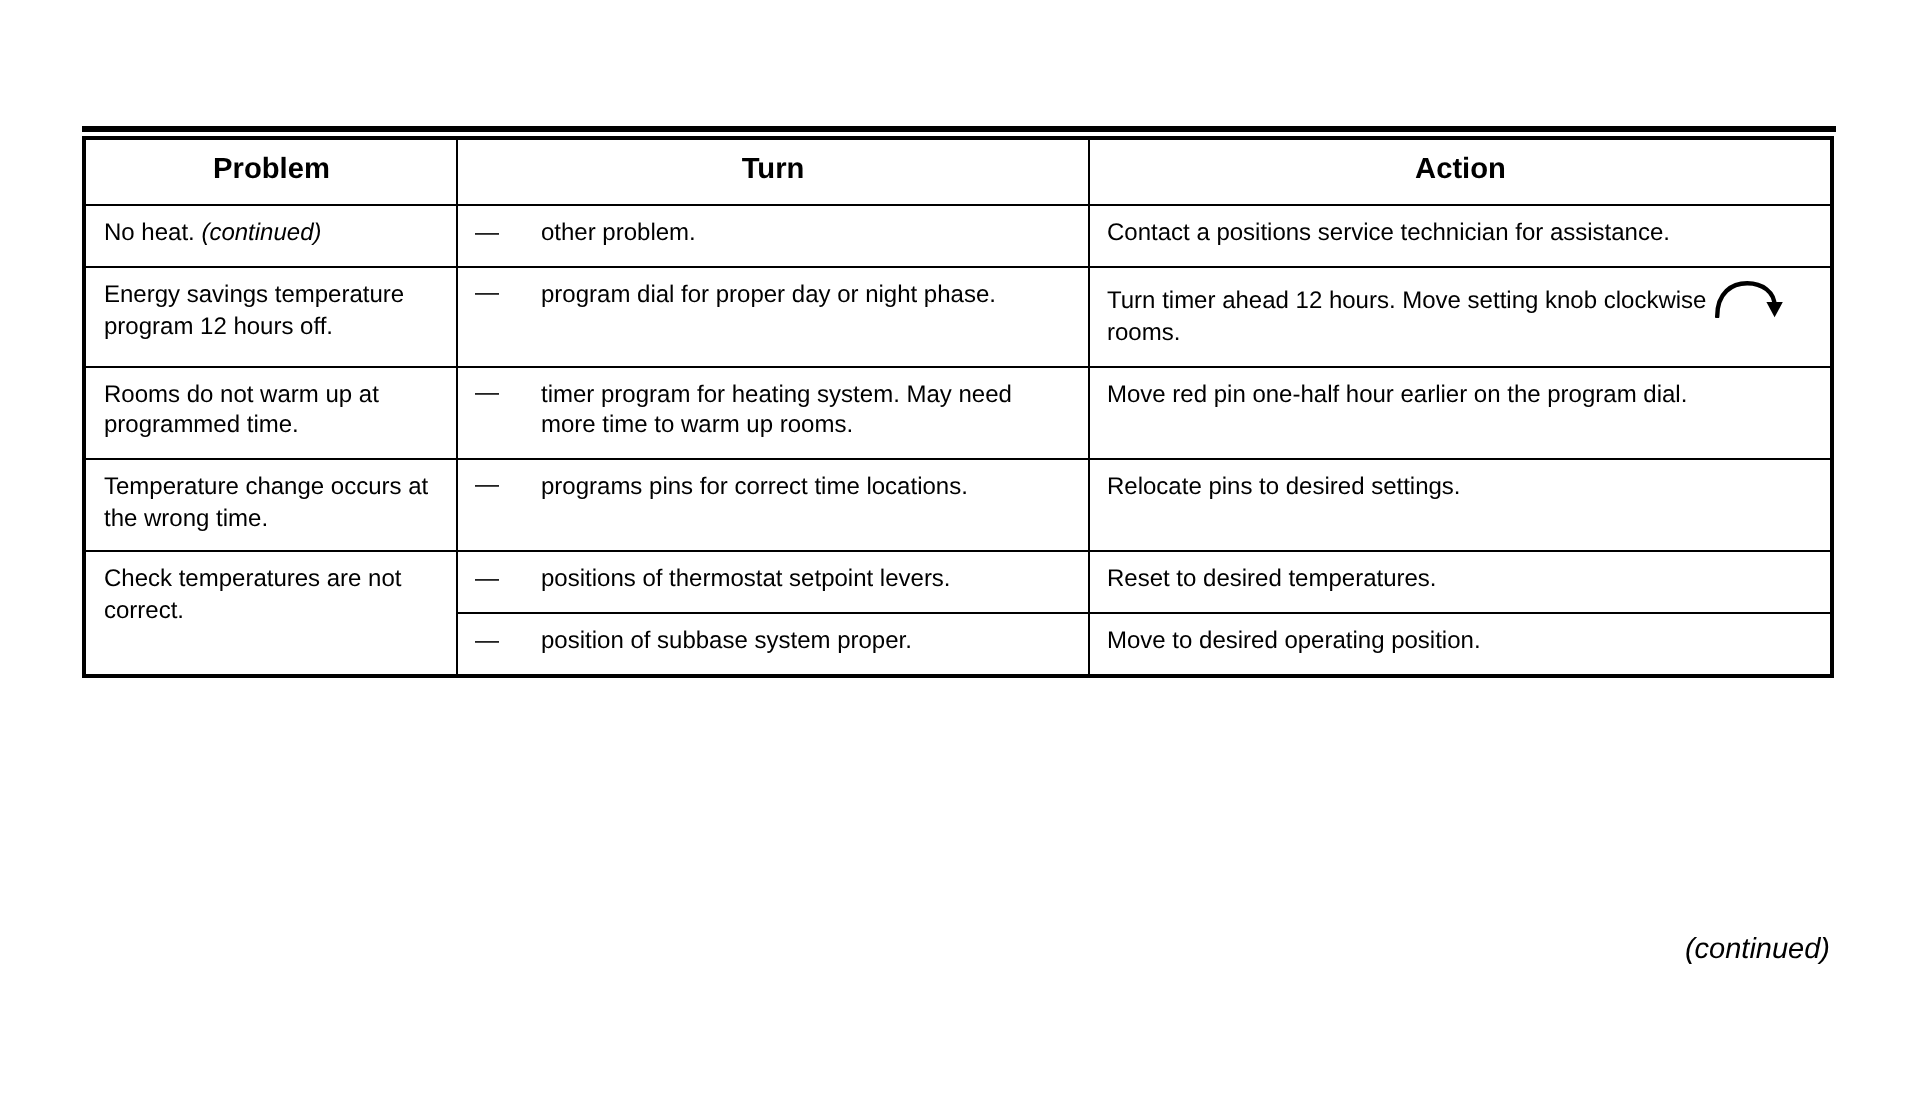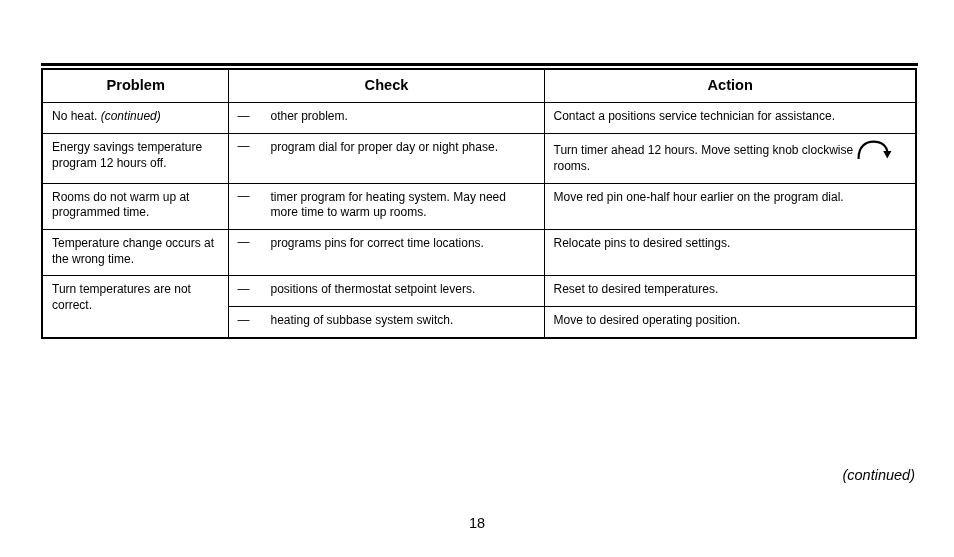--- a/index.html
+++ b/index.html
@@ -154,21 +154,21 @@
   <div class="tbl-wrap">
     <table class="tbl">
       <colgroup>
         <col class="c-problem">
         <col class="c-check">
         <col class="c-action">
       </colgroup>
       <thead>
         <tr>
           <th>Problem</th>
-          <th>Check</th>
+          <th>Turn</th>
           <th>Action</th>
         </tr>
       </thead>
       <tbody>
 
         <tr>
           <td><span>No heat. </span><span class="ital">(continued)</span></td>
           <td>
             <span class="chk">
               <span class="dash">—</span>
@@ -208,43 +208,42 @@
           <td>
             <span class="chk">
               <span class="dash">—</span>
               <span>programs pins for correct time locations.</span>
             </span>
           </td>
           <td><span>Relocate pins to desired settings.</span></td>
         </tr>
 
         <tr>
-          <td class="span2" rowspan="2"><span>Turn temperatures are not correct.</span></td>
+          <td class="span2" rowspan="2"><span>Check temperatures are not correct.</span></td>
           <td>
             <span class="chk">
               <span class="dash">—</span>
               <span>positions of thermostat setpoint levers.</span>
             </span>
           </td>
           <td><span>Reset to desired temperatures.</span></td>
         </tr>
 
         <tr class="last-row">
           <td>
             <span class="chk">
               <span class="dash">—</span>
-              <span>heating of subbase system switch.</span>
+              <span>position of subbase system proper.</span>
             </span>
           </td>
           <td><span>Move to desired operating position.</span></td>
         </tr>
 
       </tbody>
     </table>
   </div>
 
   <div class="continued-note">(continued)</div>
 
-  <div class="page-number">18</div>
 
   <div class="doc-code">69-0333—6</div>
 
 </div>
 
 </body></html>

